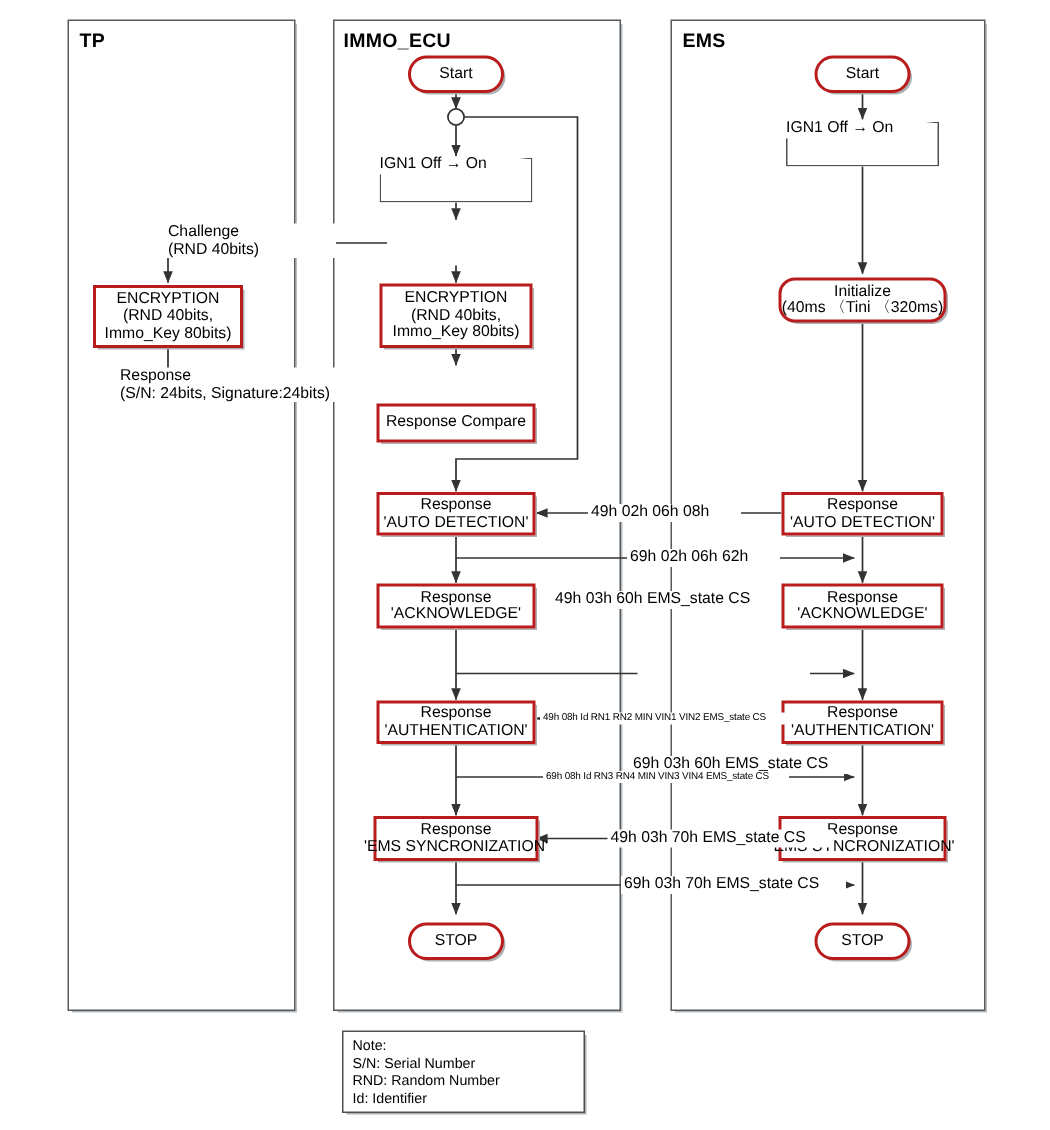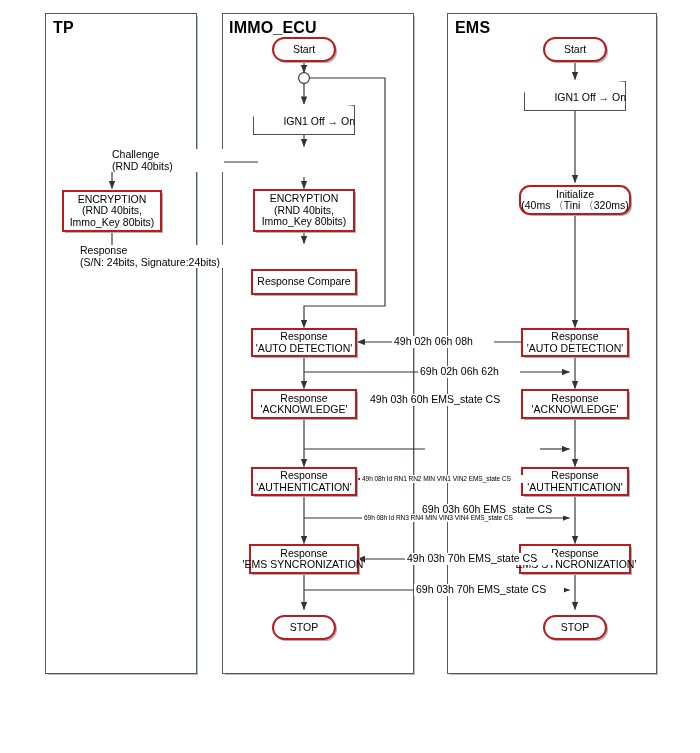--- a/index.html
+++ b/index.html
@@ -28,21 +28,21 @@
   }
   
   .lane {
     position: absolute;
     border: 1px solid #555a5e;
     background: #ffffff;
     box-shadow: 2px 2px 0 -1px #b9bcbf;
   }
   .lane-title {
     position: absolute;
-    font-size: 16px;
+    font-size: 13px;
     font-weight: bold;
     letter-spacing: 0.2px;
     white-space: nowrap;
   }
   
   .node {
     position: absolute;
     box-sizing: border-box;
     border: 2px solid #b91c1c;
     background: #ffffff;
@@ -72,22 +72,22 @@
   .trap .trapbody {
     position: absolute;
     left: 0; top: 0; right: 0; bottom: 0;
     background: #ffffff;
     border: 1px solid #4c5155;
     clip-path: polygon(0% 38%, 100% 0%, 100% 100%, 0% 100%);
     -webkit-clip-path: polygon(0% 38%, 100% 0%, 100% 100%, 0% 100%);
   }
   .trap .traplabel {
     position: absolute;
-    left: 0; right: 0; bottom: 8px;
-    text-align: right;
+    left: 0; right: 0; bottom: 20px;
+    text-align: left;
     margin-top: 12px;
   }
   
   .elabel {
     position: absolute;
     font-size: 10.5px;
     line-height: 11.5px;
     text-align: left;
     white-space: pre;
     background: #ffffff;
@@ -269,14 +269,18 @@
   <div class="elabel" style="left:420px; top:460px; width:146px;margin-top:44px;">69h 03h 60h EMS_state CS</div>
 
   <div class="elabel tiny" style="left:360px; top:475px; width:160px;">49h 08h Id RN1 RN2 MIN VIN1 VIN2 EMS_state CS</div>
 
   <div class="elabel tiny" style="left:362px; top:514px; width:160px;">69h 08h Id RN3 RN4 MIN VIN3 VIN4 EMS_state CS</div>
 
   <div class="elabel" style="left:405px; top:553px; width:146px;">49h 03h 70h EMS_state CS</div>
 
   <div class="elabel" style="left:414px; top:584px; width:146px;">69h 03h 70h EMS_state CS</div>
 
+  <div class="note" style="left:228px; top:687px; width:162px; height:55px;">Note:
+S/N: Serial Number
+RND: Random Number
+Id: Identifier</div>
 
 </div>
 
 </body></html>

